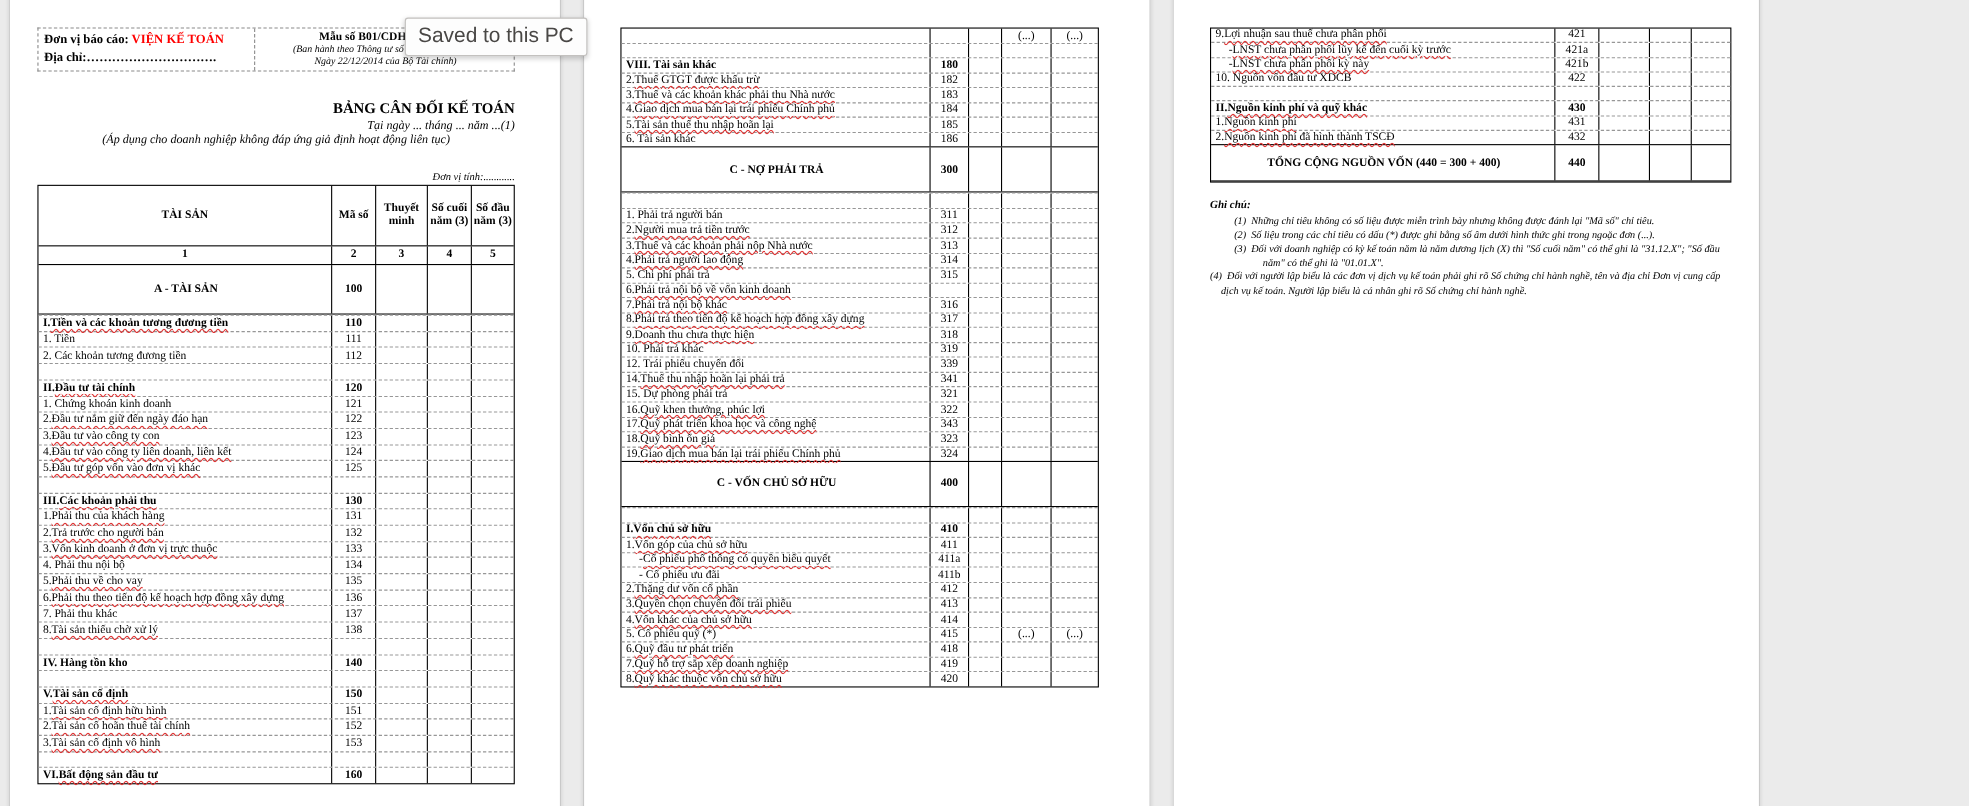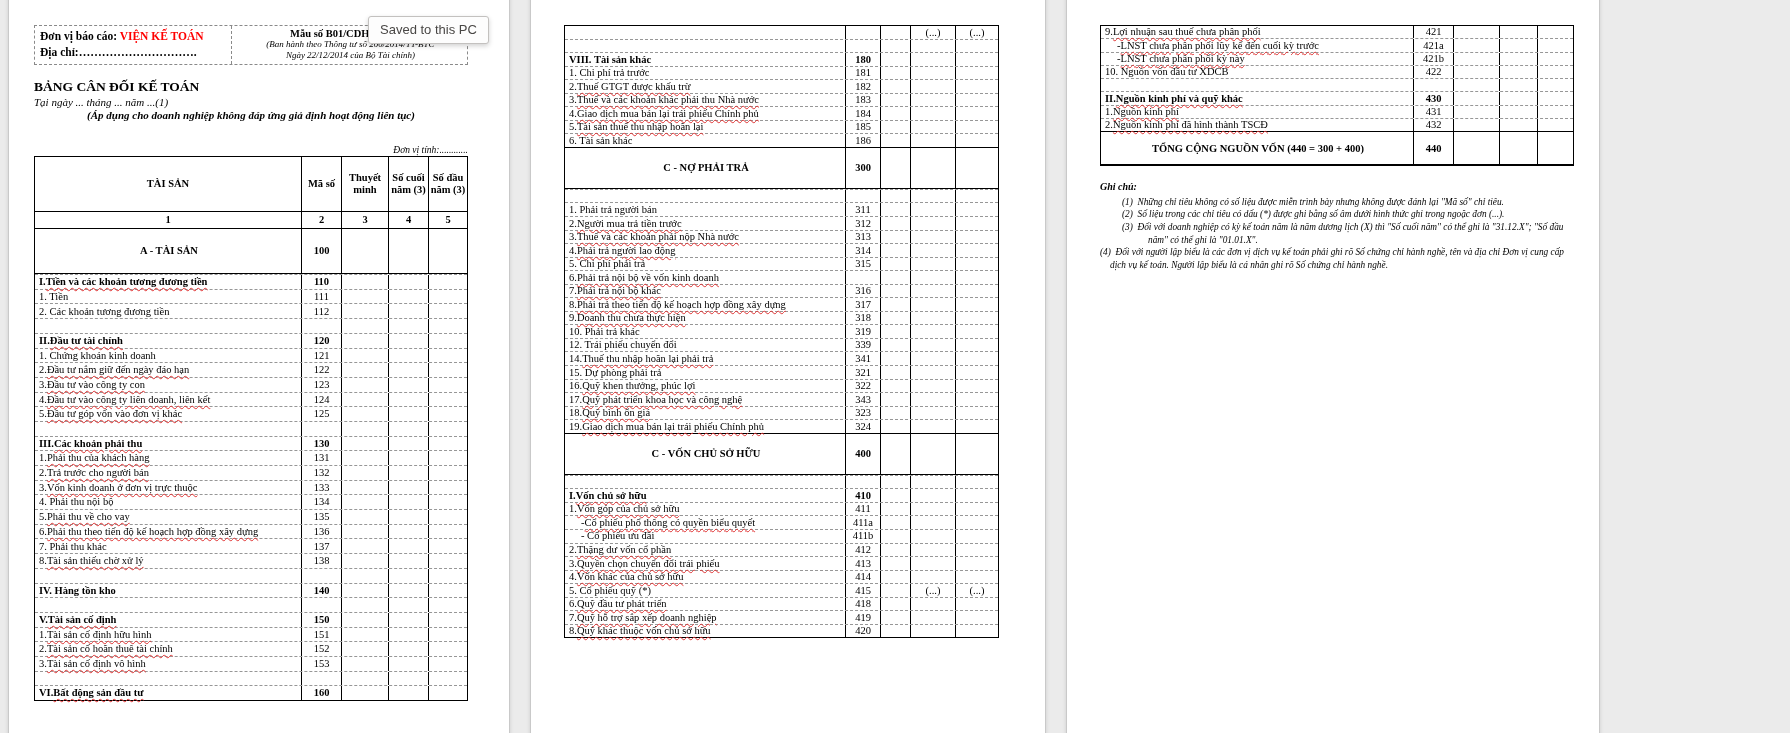--- a/index.html
+++ b/index.html
@@ -19,23 +19,23 @@
   #page-3 .content{margin-left:33px;width:474px;}
 
   
   .hbox{display:grid;grid-template-columns:197px 237px;border:1px dashed #8a8a8a;}
   .hbox .hl{border-right:1px dashed #8a8a8a;padding:3px 4px 4px 5px;font-size:11.5px;font-weight:bold;line-height:1.35;}
   .hbox .hr{padding:2px 3px;text-align:center;}
   .red{color:#ff0000;}
   .formno{font-size:10.5px;font-weight:bold;}
   .circ{font-size:9px;font-style:italic;line-height:1.25;}
 
-  .title{margin-top:14px;text-align:left;font-size:13.5px;font-weight:bold;}
-  .subtitle{text-align:left;font-size:11px;font-style:italic;margin-top:1px;}
-  .applies{text-align:center;font-size:11px;font-style:italic;font-weight:bold;margin-top:1px;}
+  .title{margin-top:26px;text-align:right;font-size:13.5px;font-weight:bold;}
+  .subtitle{text-align:right;font-size:11px;font-style:italic;margin-top:1px;}
+  .applies{text-align:center;font-size:11px;font-style:italic;font-weight:normal;margin-top:1px;}
   .unitnote{text-align:right;font-size:9.5px;font-style:italic;margin-top:24px;margin-bottom:1px;}
 
   
   .tbl{border:1px solid #000;box-sizing:border-box;}
   .trow{display:grid;grid-template-columns:var(--cols);min-height:var(--rh);border-top:1px dashed #979797;}
   .tbl .trow:first-child{border-top:none;}
   .cell{display:flex;align-items:center;font-size:10.5px;line-height:1.1;padding:0 2px;box-sizing:border-box;}
   .c0{justify-content:flex-start;padding-left:4px;}
   .c1,.c2,.c3,.c4{justify-content:center;border-left:1px solid #000;text-align:center;}
   .ind{padding-left:16px;}
@@ -60,21 +60,21 @@
 
   
   .notes{margin-top:14px;font-size:9.3px;font-style:italic;line-height:1.35;}
   .notes .nhead{font-weight:bold;font-size:10px;margin-bottom:2px;}
   .note{margin-left:22px;padding-left:26px;text-indent:-26px;}
   .note.flush{margin-left:0;padding-left:10px;text-indent:-10px;}
 
   
   .tooltip{position:absolute;left:368px;top:16px;z-index:50;background:#fdfdfd;
            border:1px solid #c3c1bf;border-radius:3px;padding:5px 11px 6px;
-           font-family:"Liberation Sans","DejaVu Sans",sans-serif;font-size:13px;color:#494745;
+           font-family:"Liberation Sans","DejaVu Sans",sans-serif;font-size:19px;color:#494745;
            box-shadow:0 2px 5px rgba(0,0,0,.18);white-space:nowrap;}
 </style>
 </head>
 <body>
 
 <div id="stage">
 
   <div class="page" id="page-1">
     <div class="content">
       <div class="hbox">
@@ -346,27 +346,20 @@
               <div class="cell c4"></div>
             </div>
             <div class="trow hd">
               <div class="cell c0">VIII. Tài sản khác</div>
               <div class="cell c1">180</div>
               <div class="cell c2"></div>
               <div class="cell c3"></div>
               <div class="cell c4"></div>
             </div>
             <div class="trow">
-              <div class="cell c0">1. Chi phí trả trước</div>
-              <div class="cell c1">181</div>
-              <div class="cell c2"></div>
-              <div class="cell c3"></div>
-              <div class="cell c4"></div>
-            </div>
-            <div class="trow">
               <div class="cell c0">2. <span class="sq">Thuế GTGT được khấu trừ</span></div>
               <div class="cell c1">182</div>
               <div class="cell c2"></div>
               <div class="cell c3"></div>
               <div class="cell c4"></div>
             </div>
             <div class="trow">
               <div class="cell c0">3. <span class="sq">Thuế và các khoản khác phải thu Nhà nước</span></div>
               <div class="cell c1">183</div>
               <div class="cell c2"></div>

